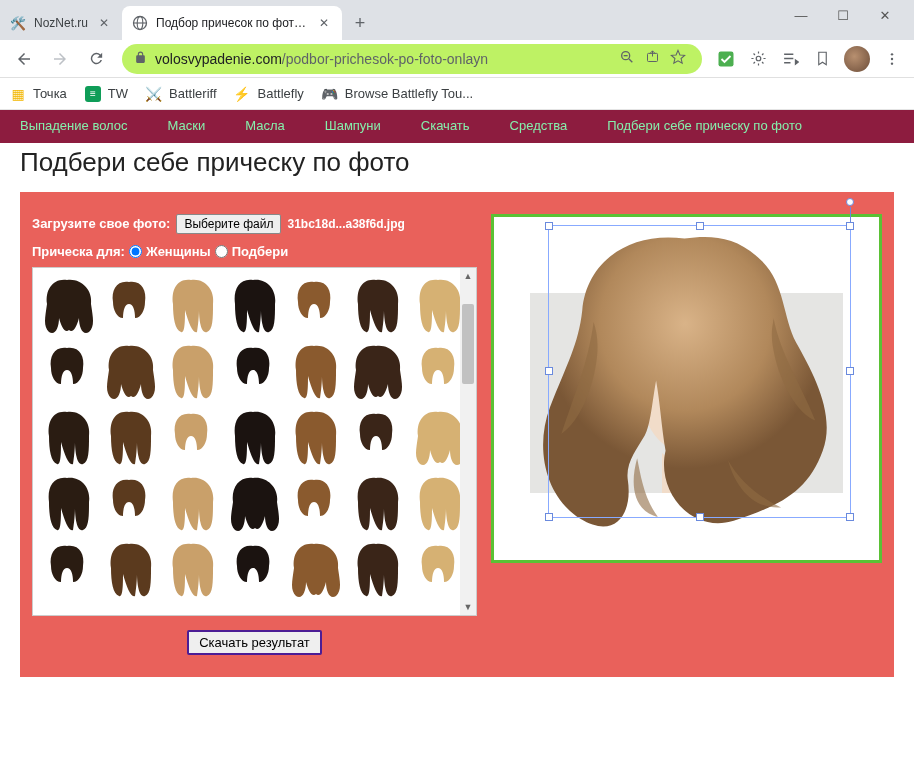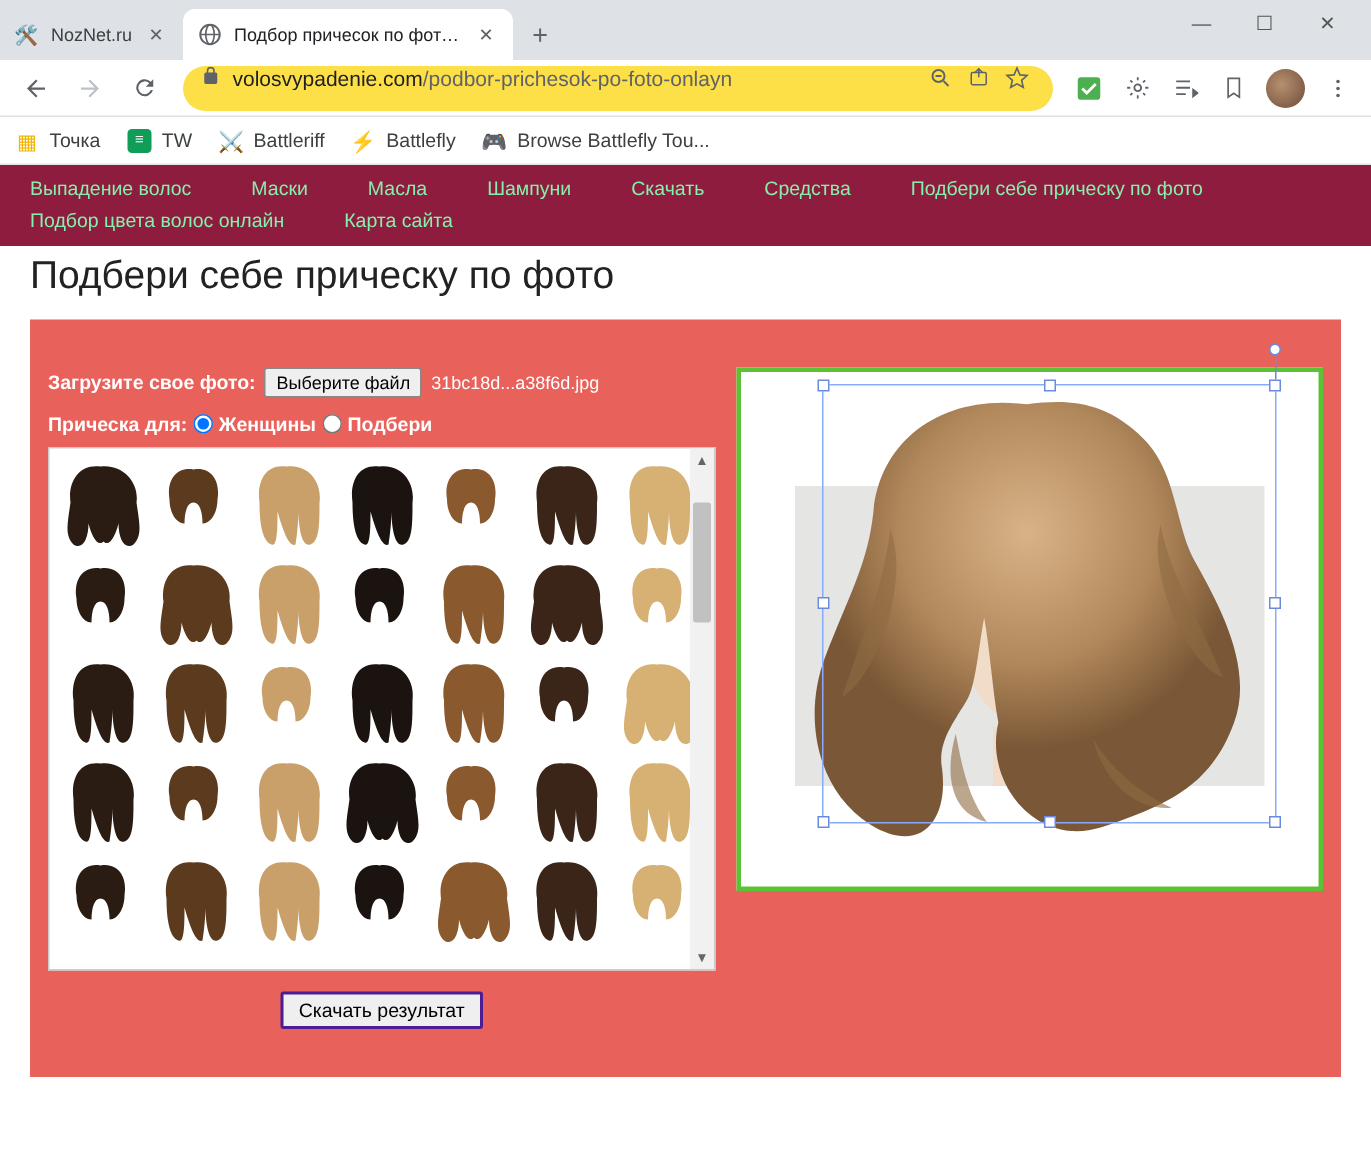--- a/index.html
+++ b/index.html
@@ -14,46 +14,46 @@
 .tab .label{overflow:hidden;text-overflow:ellipsis;white-space:nowrap;flex:1}
 .tab .close{width:16px;height:16px;display:flex;align-items:center;justify-content:center;color:#5f6368;border-radius:50%}
 .newtab{width:28px;height:28px;display:flex;align-items:center;justify-content:center;color:#5f6368;font-size:18px;margin-left:4px;margin-bottom:3px}
 .wincontrols{margin-left:auto;display:flex;align-items:flex-start;align-self:flex-start}
 .wincontrols div{width:42px;height:30px;display:flex;align-items:center;justify-content:center;color:#555;font-size:13px}
 
 
 .toolbar{height:38px;background:#fff;display:flex;align-items:center;padding:0 8px;gap:4px;border-bottom:1px solid #e0e0e0}
 .navbtn{width:32px;height:32px;display:flex;align-items:center;justify-content:center;color:#5f6368;border-radius:50%}
 .navbtn.disabled{color:#bdc1c6}
-.addrbar{flex:1;height:30px;background:#fde047;border-radius:15px;display:flex;align-items:flex-start;padding:0 12px;gap:8px;color:#5f6368;font-size:14px;margin:0 6px}
+.addrbar{flex:1;height:30px;background:#bef264;border-radius:15px;display:flex;align-items:center;padding:0 12px;gap:8px;color:#5f6368;font-size:14px;margin:0 6px}
 .addrbar .lock{font-size:12px}
 .addrbar .url{color:#202124;flex:1;overflow:hidden;white-space:nowrap}
 .addrbar .url .muted{color:#5f6368}
 .addr-icons{display:flex;gap:10px;color:#5f6368;font-size:14px;margin-right:4px}
 .ext{width:28px;height:28px;display:flex;align-items:center;justify-content:center;font-size:15px}
 .avatar{width:26px;height:26px;border-radius:50%;background:radial-gradient(circle at 40% 40%,#b89070,#6b4c38);margin:0 4px}
 
 
 .bookmarks{height:32px;background:#fff;display:flex;align-items:center;padding:0 10px;gap:18px;border-bottom:1px solid #e4e4e4;font-size:13px;color:#3c4043}
 .bk{display:flex;align-items:center;gap:7px}
 .bkicon{width:16px;height:16px;display:flex;align-items:center;justify-content:center;font-size:14px}
 
 
 .page{height:calc(774px - 40px - 38px - 32px);overflow:auto;background:#fff;position:relative}
 .banner{background:#8d1c3f;color:#86efac;font-size:13px;padding:6px 20px;line-height:1.6}
 .banner .row{display:flex;gap:40px;flex-wrap:wrap}
 .crumbs{padding:14px 20px 6px;font-size:12px;color:#888}
 .crumbs .sep{color:#bbb;margin:0 4px}
 h1.page-title{font-size:26px;font-weight:400;color:#222;padding:4px 20px 14px}
 
-.redbox{margin:0 20px;background:#e9615b;padding:32px 12px;display:flex;gap:14px}
+.redbox{margin:0 20px;background:#e9615b;padding:22px 12px;display:flex;gap:14px}
 .leftcol{width:445px;flex-shrink:0}
 .uploadline{color:#fff;font-size:13px;font-weight:bold;display:flex;align-items:center;gap:6px;margin-bottom:10px}
 .filebtn{background:#efefef;border:1px solid #888;color:#000;font-weight:normal;font-size:12px;padding:2px 7px;border-radius:2px}
-.filename{font-weight:normal;font-size:12px}
+.filename{font-weight:bold;font-size:12px}
 .genderline{color:#fff;font-size:13px;font-weight:bold;display:flex;align-items:center;gap:4px;margin-bottom:8px}
 .genderline label{font-weight:bold}
 .genderline input{accent-color:#0075ff}
 
 .hairgrid-wrap{position:relative;background:#fff;border:1px solid #ccc;height:349px}
 .hairgrid{padding:6px;display:grid;grid-template-columns:repeat(7,1fr);gap:4px 2px}
 .hair{width:56px;height:62px;display:flex;align-items:flex-end;justify-content:center}
 .hair svg{width:100%;height:100%}
 .vscroll{position:absolute;right:0;top:0;bottom:0;width:16px;background:#f1f1f1}
 .vscroll .thumb{position:absolute;left:2px;right:2px;top:36px;height:80px;background:#c1c1c1;border-radius:2px}
@@ -203,24 +203,20 @@
 <div class="page">
   <div class="banner">
     <div class="row">
       <span>Выпадение волос</span>
       <span>Маски</span>
       <span>Масла</span>
       <span>Шампуни</span>
       <span>Скачать</span>
       <span>Средства</span>
       <span>Подбери себе прическу по фото</span>
-    </div>
-    <div class="row">
-      <span>Подбор цвета волос онлайн</span>
-      <span>Карта сайта</span>
     </div>
   </div>
 
 
   <h1 class="page-title">Подбери себе прическу по фото</h1>
 
   <div class="redbox">
     <div class="leftcol">
       <div class="uploadline">
         <span>Загрузите свое фото:</span>

